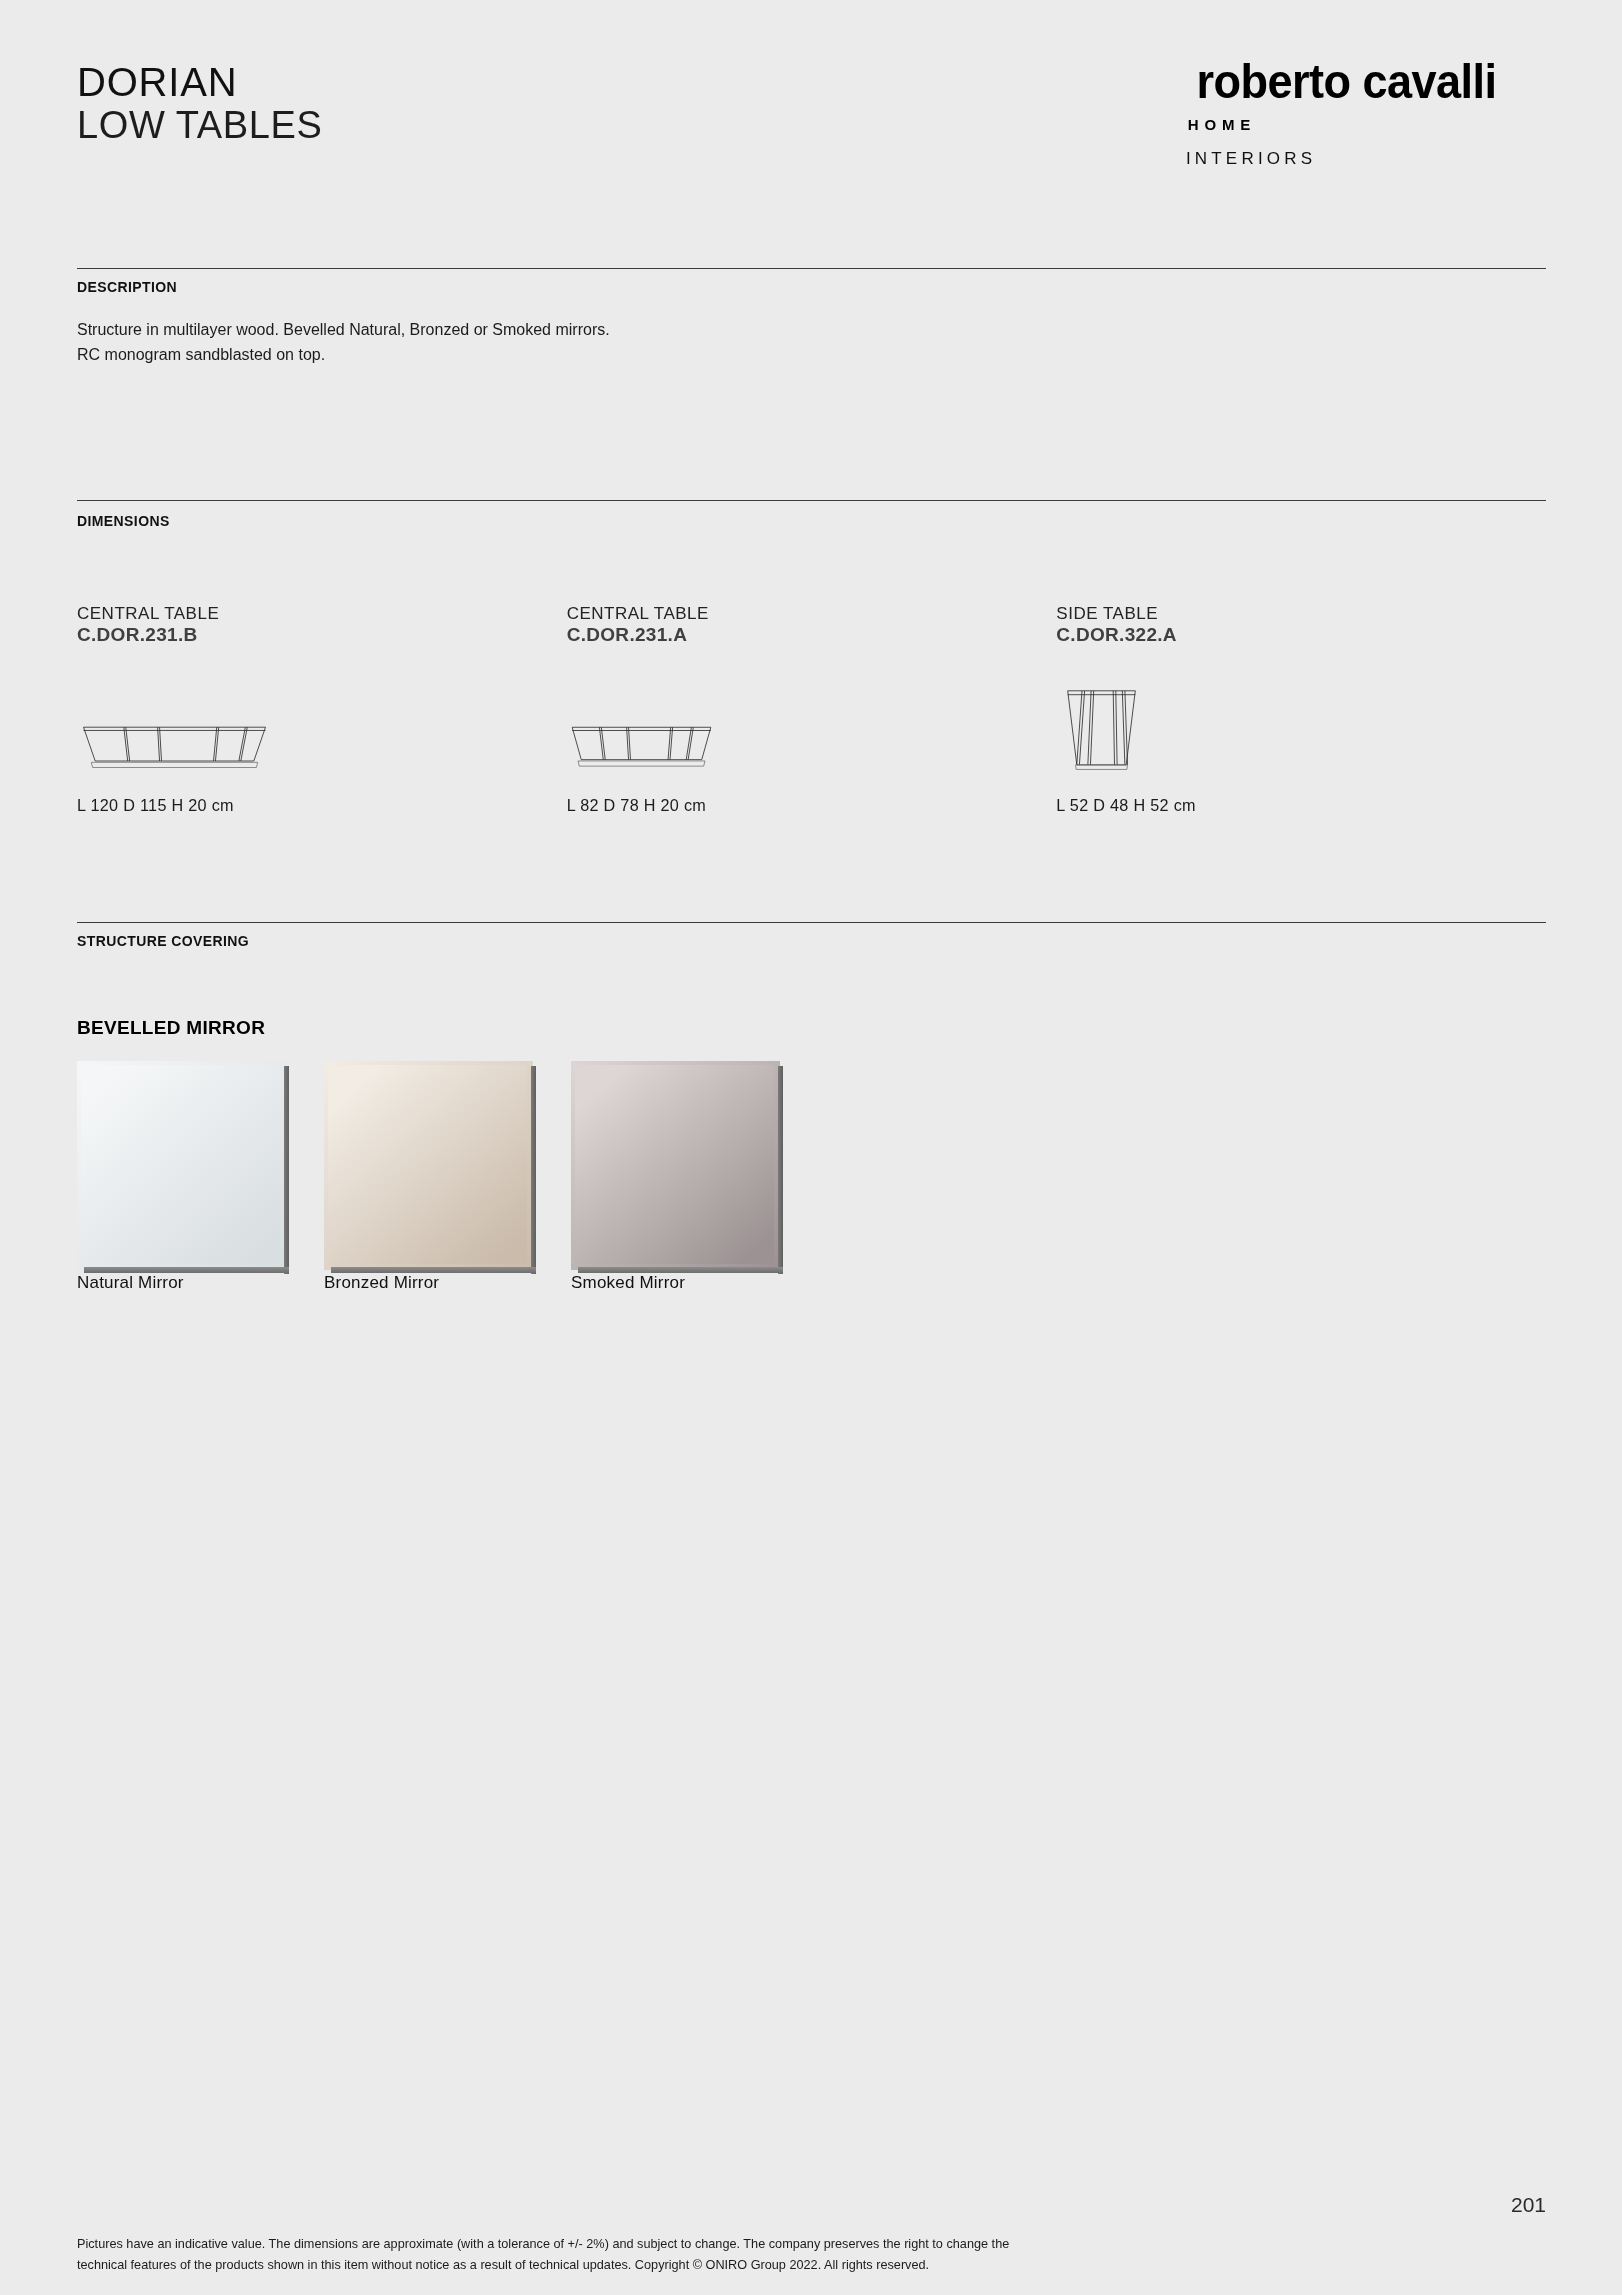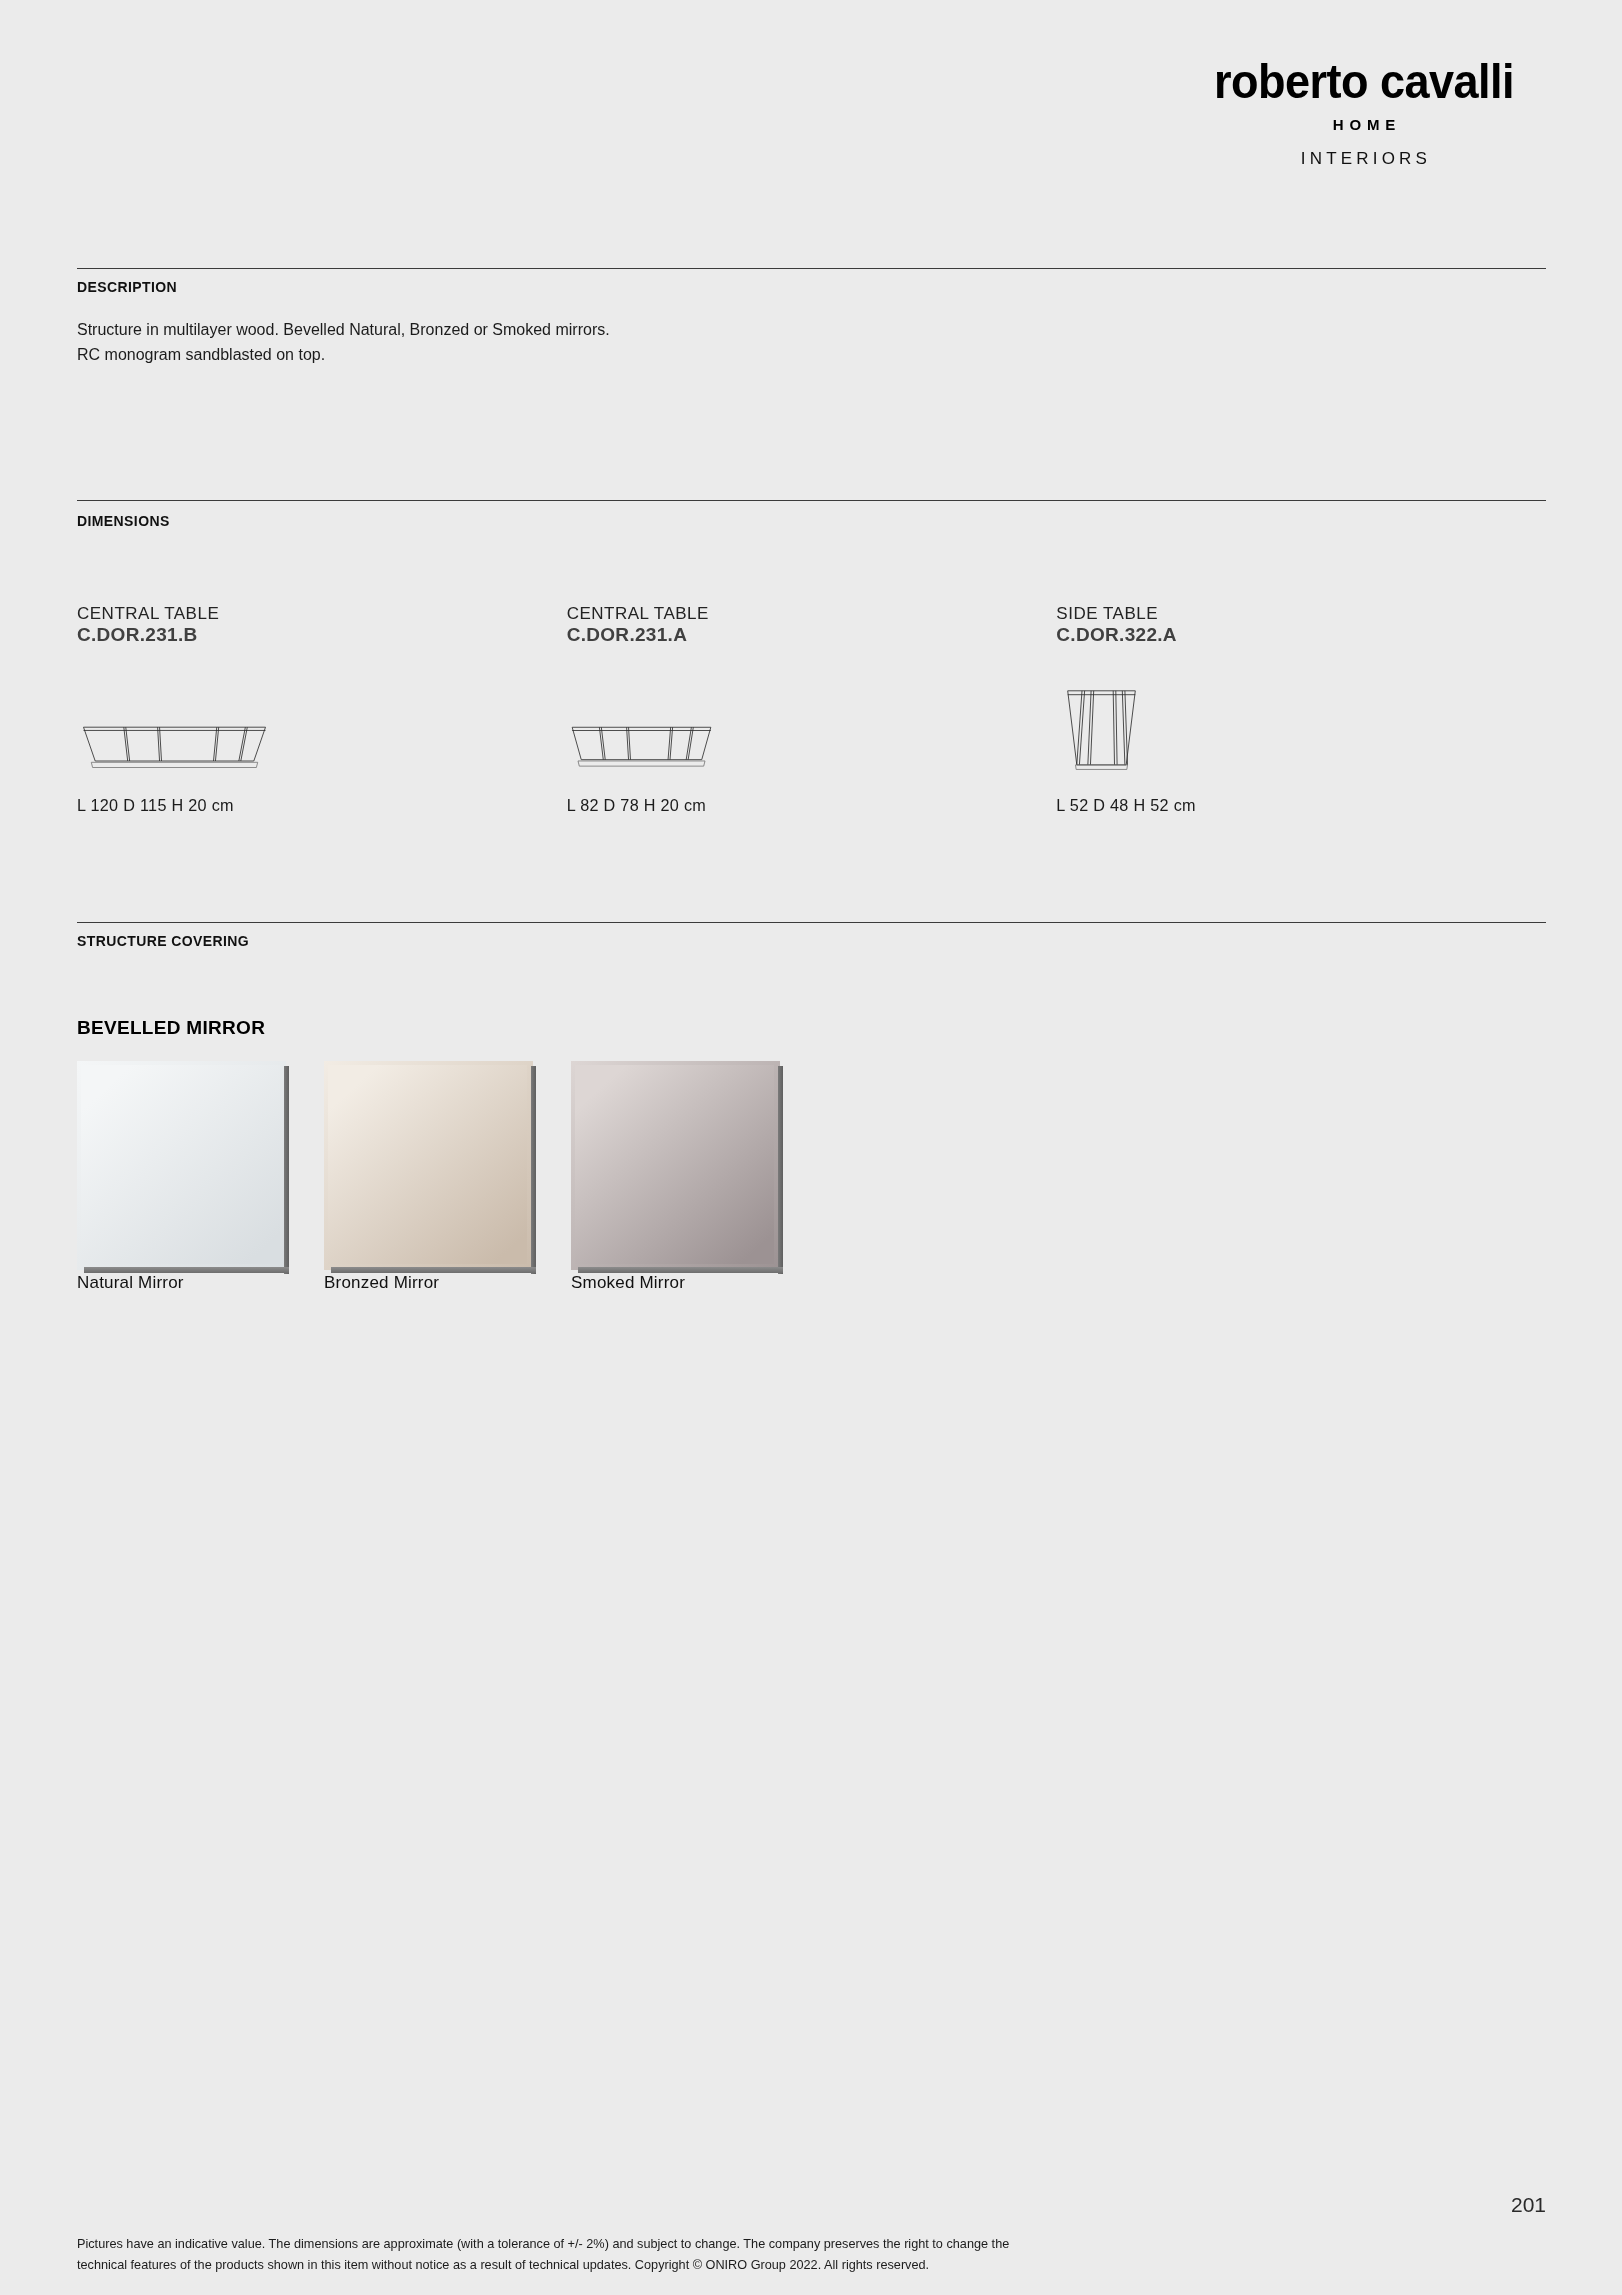--- a/index.html
+++ b/index.html
@@ -41,21 +41,20 @@
     font-size:38px;
     font-weight:300;
     letter-spacing:0.6px;
     line-height:1.22;
     color:#1d1d1d;
   }
 
   .brand {
     position:absolute;
     right:0; top:-5.2px;
-    text-align:center;
     width:364px;
   }
   .brand-name {
     font-size:49px;
     font-weight:700;
     letter-spacing:-0.6px;
     line-height:1;
     color:#000;
     transform:scaleX(0.92);
     transform-origin:center;
@@ -214,20 +213,24 @@
     line-height:1.62;
     color:#1c1c1c;
   }
 </style>
 </head>
 <body>
 
 <div class="page">
 
   <div class="header">
+    <div class="title-block">
+      <div class="title-main">DORIAN</div>
+      <div class="title-sub">LOW TABLES</div>
+    </div>
 
     <div class="brand">
       <div class="brand-name">roberto cavalli</div>
       <div class="brand-home">HOME</div>
       <div class="brand-interiors">INTERIORS</div>
     </div>
   </div>
 
   <div class="rule r1"></div>
   <div class="sec-head h1">DESCRIPTION</div>

